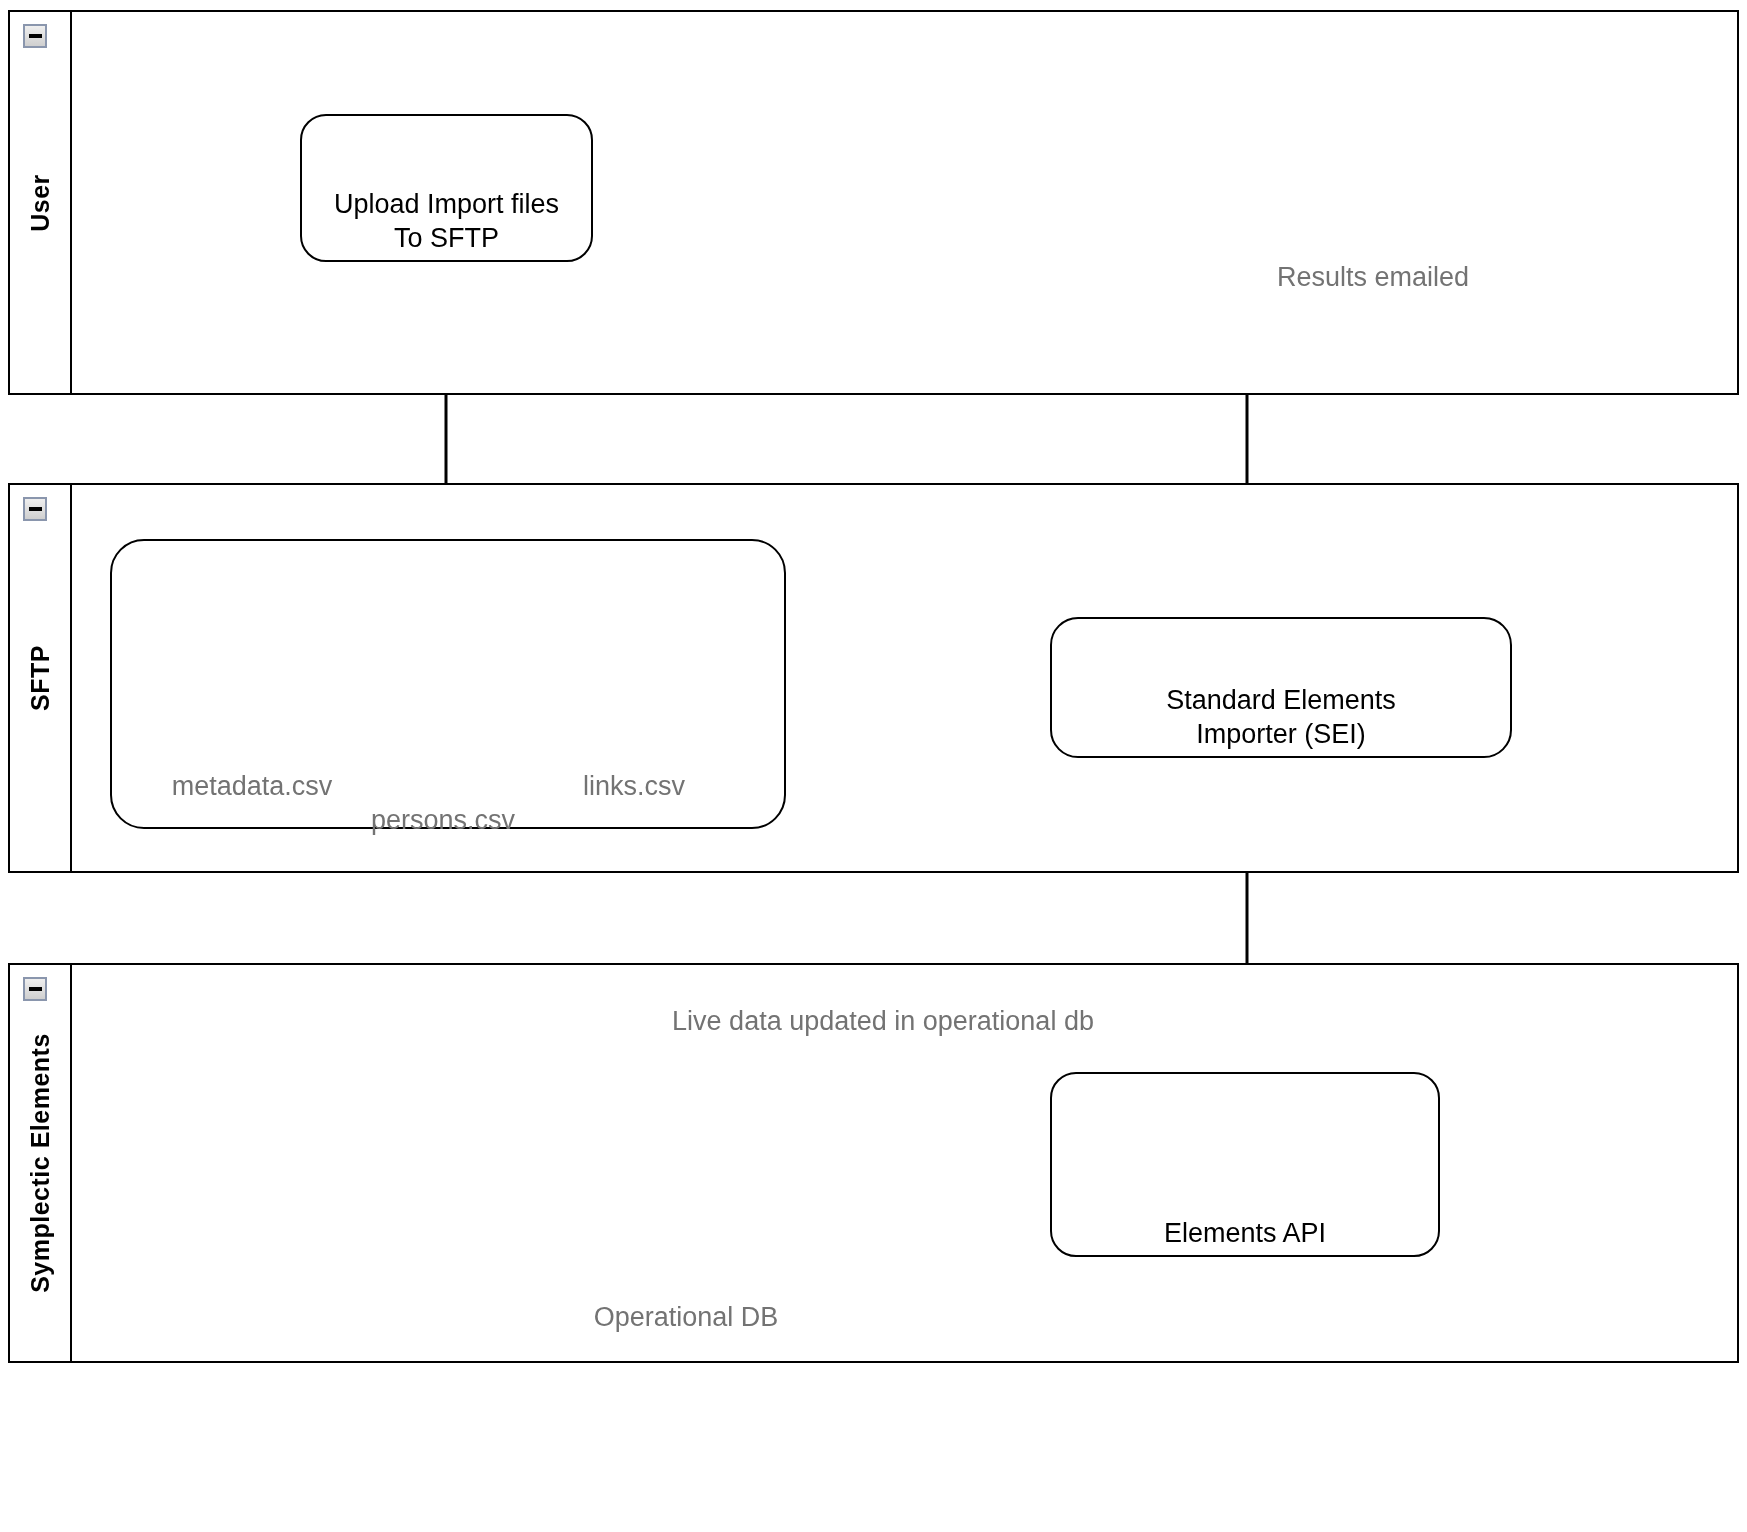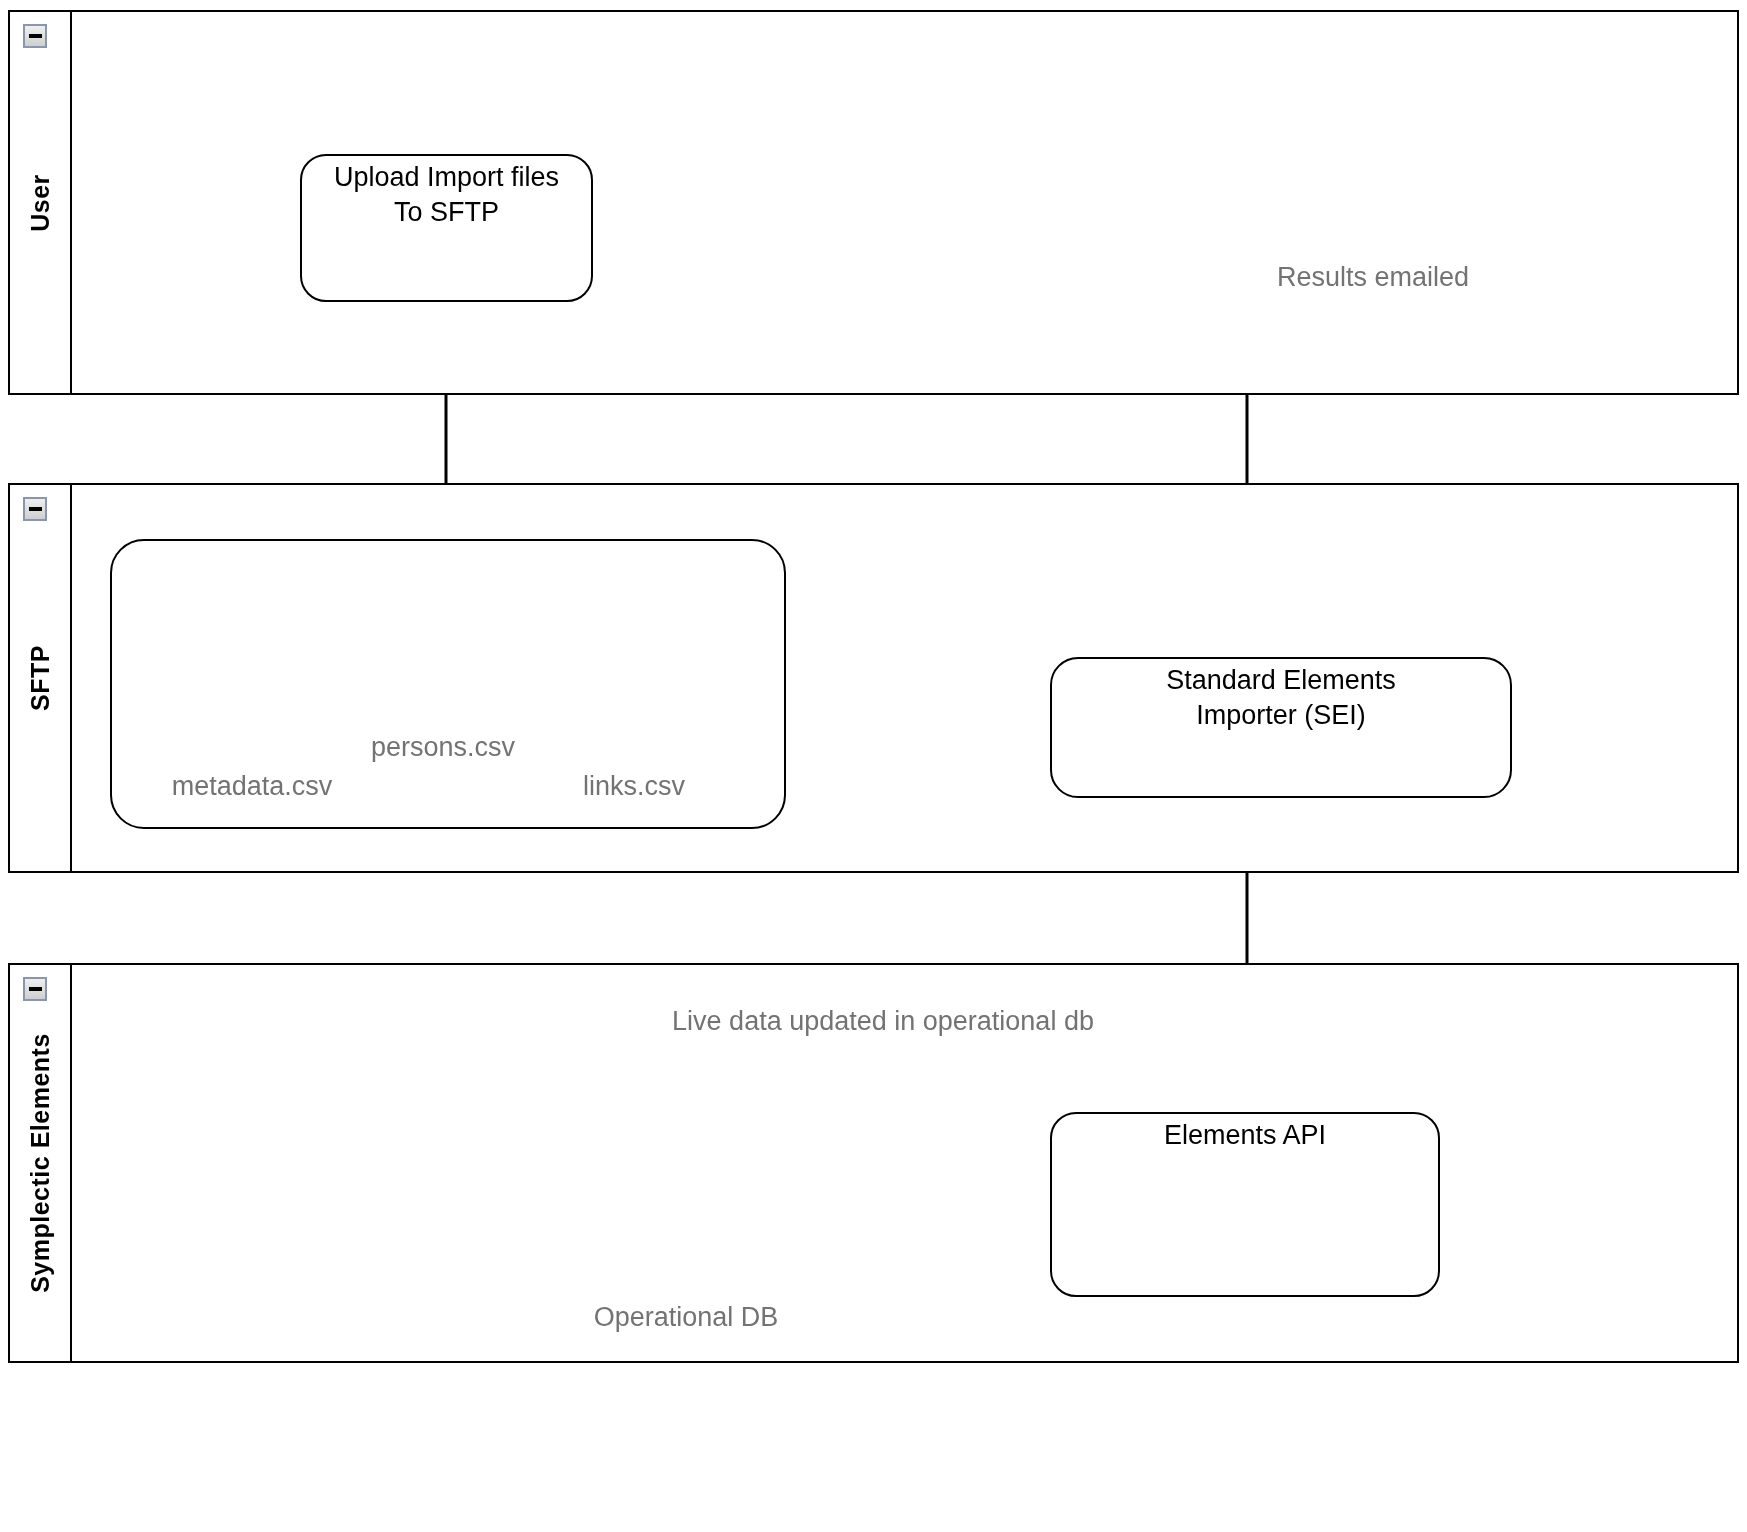--- a/index.html
+++ b/index.html
@@ -69,28 +69,27 @@
   }
 
   
   .rbox {
     position: absolute;
     box-sizing: border-box;
     border: 2px solid #000000;
     border-radius: 26px;
     background: #ffffff;
     display: flex;
-    align-items: flex-start;
+    align-items: flex-end;
     justify-content: center;
     text-align: center;
     font-size: 27px;
     line-height: 1.28;
     color: #000000;
     padding: 4px 12px;
-    margin-top: 40px;
   }
 
   
   .group-box {
     position: absolute;
     box-sizing: border-box;
     border: 2px solid #000000;
     border-radius: 34px;
     background: #ffffff;
   }
@@ -198,21 +197,21 @@
       <div>Upload Import files</div>
       <div>To SFTP</div>
     </div>
   </div>
 
   <div class="label" style="left:1277px; top:261px;">Results emailed</div>
 
   <div class="group-box" style="left:110px; top:539px; width:676px; height:290px;"></div>
 
   <div class="label center" style="left:252px; top:770px;">metadata.csv</div>
-  <div class="label center" style="left:443px; top:731px;">persons.csv</div>
+  <div class="label center" style="left:443px; top:804px;">persons.csv</div>
   <div class="label center" style="left:634px; top:770px;">links.csv</div>
 
   <div class="rbox" style="left:1050px; top:617px; width:462px; height:141px;border-radius:28px;">
     <div>
       <div>Standard Elements</div>
       <div>Importer (SEI)</div>
     </div>
   </div>
 
   <div class="label center" style="left:872px; top:1005px;margin-left:11px;">Live data updated in operational db</div>

